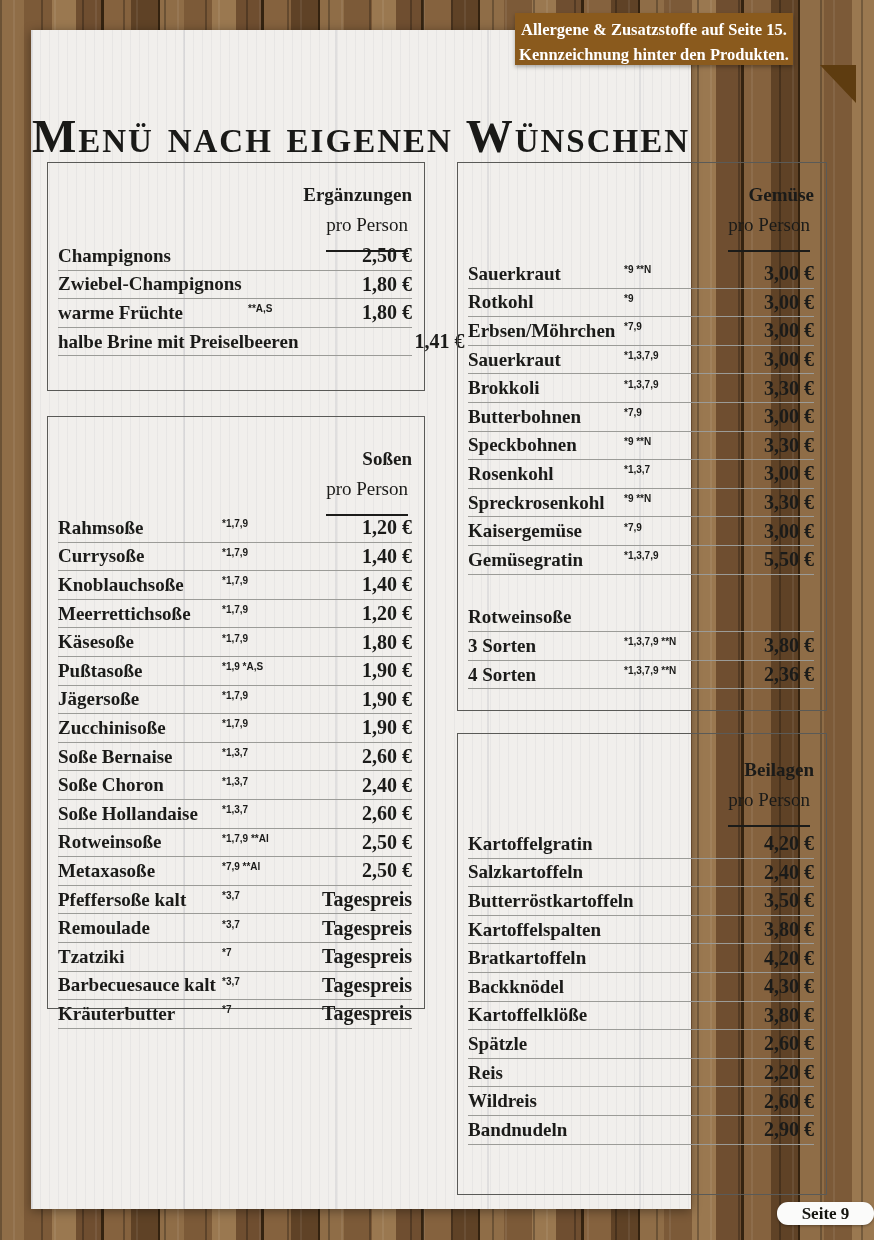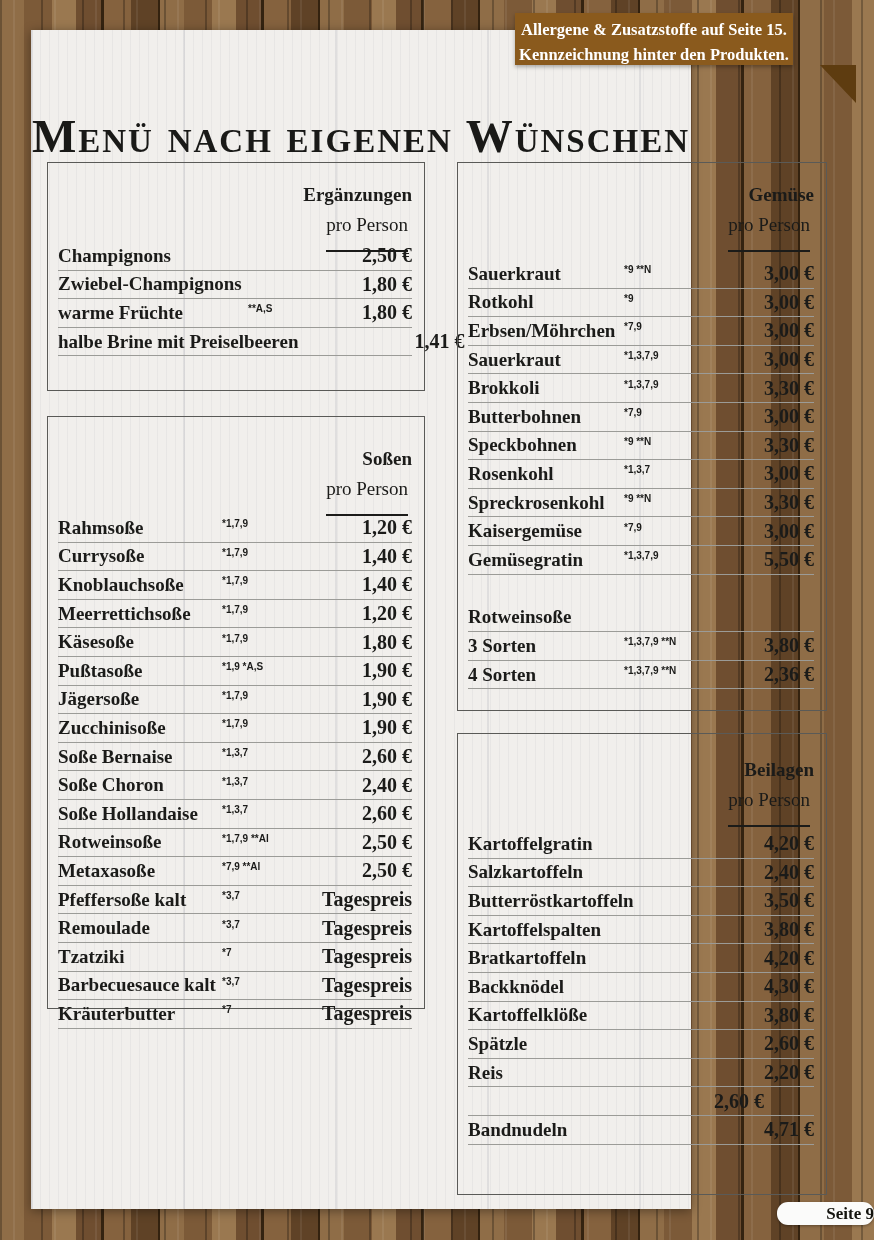--- a/index.html
+++ b/index.html
@@ -70,21 +70,21 @@
   .item-name{font-weight:bold;font-size:19px;white-space:nowrap;overflow:visible;}
   .item-code{
     font-family:"Liberation Sans", sans-serif;font-weight:bold;font-size:10px;
     white-space:nowrap;transform:translateY(-4px);padding-left:2px;
   }
   .item-price{font-weight:bold;font-size:20px;text-align:right;white-space:nowrap;}
   .row.subheader{grid-template-columns:1fr !important;}
   .spacer{height:29px;}
   .footer-page{
     position:absolute;left:777px;top:1202px;width:97px;height:23px;z-index:6;
-    background:#fbfbfa;text-align:right;font-weight:bold;font-size:17px;line-height:23px;
+    background:#fbfbfa;text-align:center;font-weight:bold;font-size:17px;line-height:23px;
     color:#14140f;box-shadow:0 1px 3px rgba(0,0,0,0.35);border-radius:11px;
   }
 </style>
 </head>
 <body>
 
 <div class="banner">
   <div>Allergene &amp; Zusatzstoffe auf Seite 15.</div>
   <div>Kennzeichnung hinter den Produkten.</div>
 </div>
@@ -344,25 +344,26 @@
           <span class="item-name">Spätzle</span>
           <span class="item-code"></span>
           <span class="item-price">2,60 €</span>
         </div>
         <div class="row">
           <span class="item-name">Reis</span>
           <span class="item-code"></span>
           <span class="item-price">2,20 €</span>
         </div>
         <div class="row">
+          <span class="item-name">Wildreis</span>
           <span class="item-code"></span>
           <span class="item-price">2,60 €</span>
         </div>
         <div class="row">
           <span class="item-name">Bandnudeln</span>
           <span class="item-code"></span>
-          <span class="item-price">4,71 €</span>
+          <span class="item-price">2,90 €</span>
         </div>
       </div>
   </section>
 </div>
 
 <div class="footer-page">Seite 9</div>
 
 </body></html>

